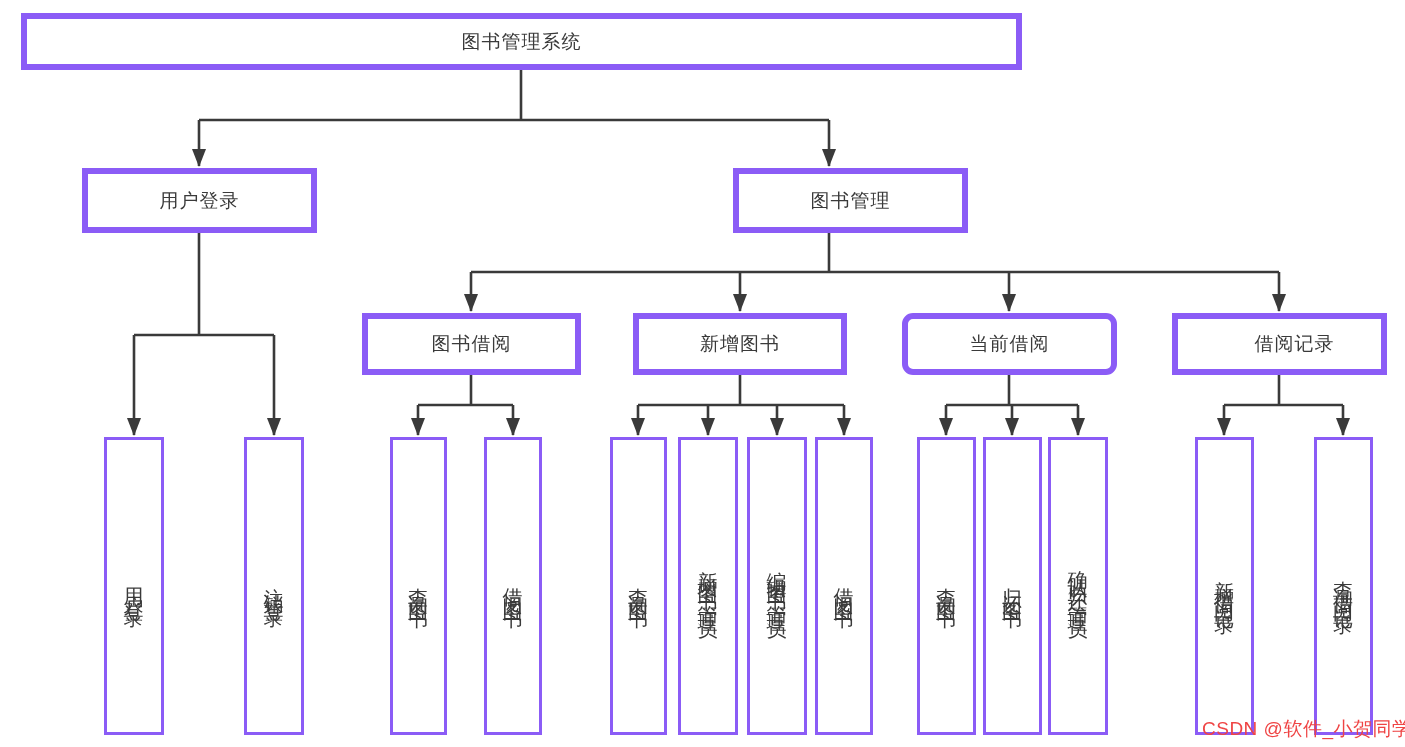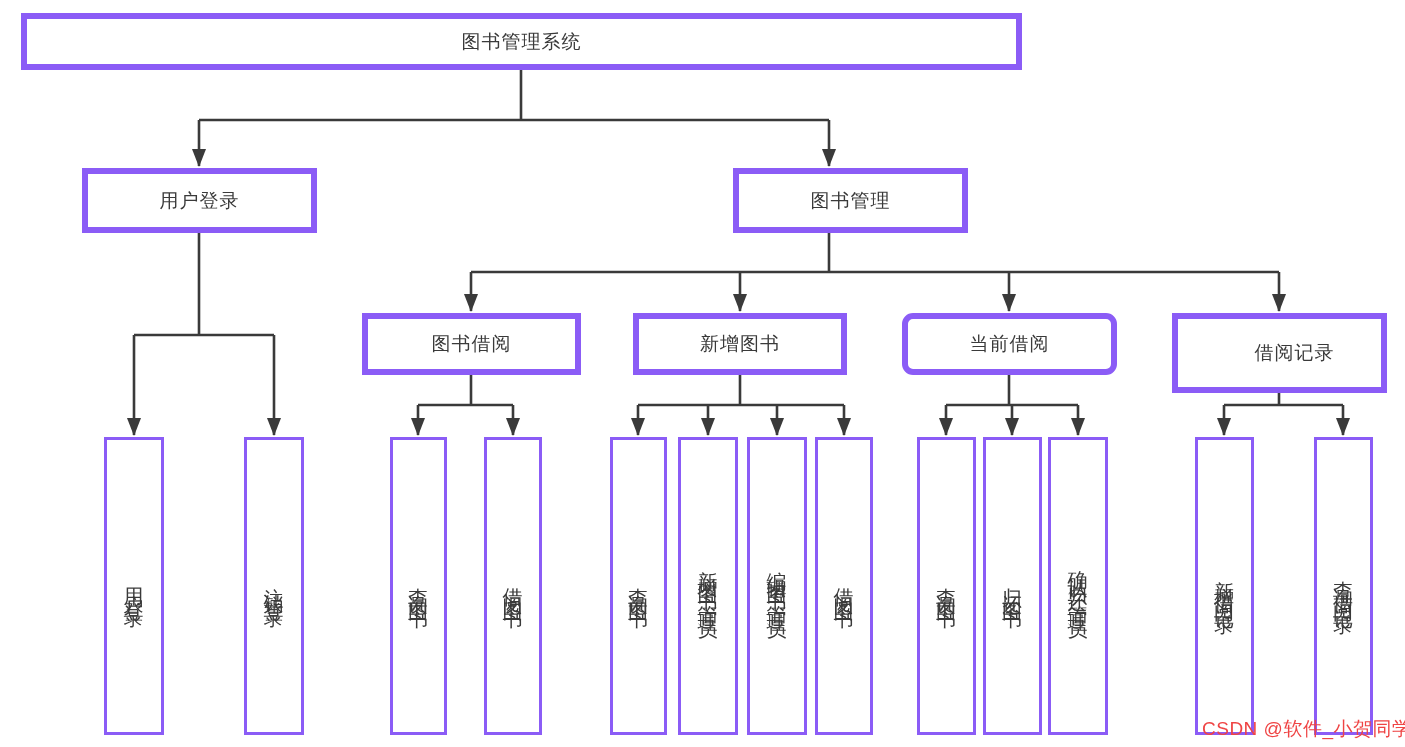--- a/index.html
+++ b/index.html
@@ -101,21 +101,21 @@
   </svg>
 
   <div class="box" style="left:21px; top:13px; width:1001px; height:57px;">图书管理系统</div>
 
   <div class="box" style="left:82px; top:168px; width:235px; height:65px;">用户登录</div>
   <div class="box" style="left:733px; top:168px; width:235px; height:65px;">图书管理</div>
 
   <div class="box" style="left:362px; top:313px; width:219px; height:62px;">图书借阅</div>
   <div class="box" style="left:633px; top:313px; width:214px; height:62px;">新增图书</div>
   <div class="box" style="left:902px; top:313px; width:215px; height:62px;border-radius:11px;">当前借阅</div>
-  <div class="box" style="left:1172px; top:313px; width:215px; height:80px;padding-left:30px;">借阅记录</div>
+  <div class="box" style="left:1172px; top:313px; width:215px; height:62px;padding-left:30px;">借阅记录</div>
 
   <div class="box leaf" style="left:104px; top:437px; width:60px; height:298px;">用户登录</div>
   <div class="box leaf" style="left:244px; top:437px; width:60px; height:298px;">注销登录</div>
 
   <div class="box leaf" style="left:390px; top:437px; width:57px; height:298px;">查询图书</div>
   <div class="box leaf" style="left:484px; top:437px; width:58px; height:298px;">借阅图书</div>
 
   <div class="box leaf" style="left:610px; top:437px; width:57px; height:298px;">查询图书</div>
   <div class="box leaf" style="left:678px; top:437px; width:60px; height:298px;">新增图书（管理员）</div>
   <div class="box leaf" style="left:747px; top:437px; width:60px; height:298px;">编辑图书（管理员）</div>

